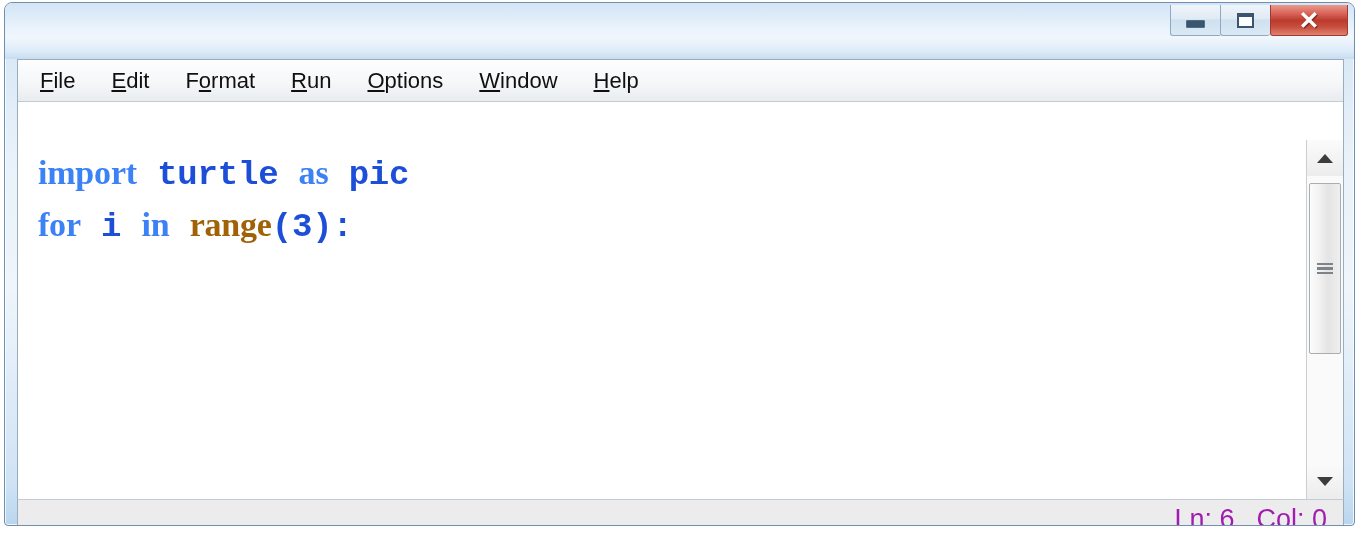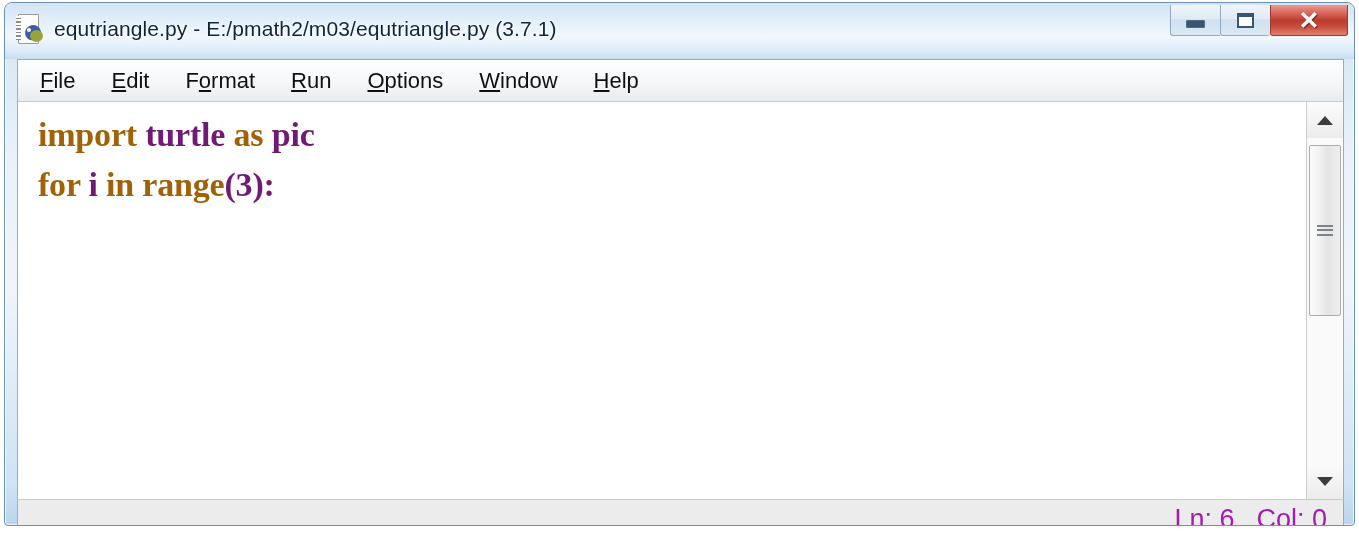--- a/index.html
+++ b/index.html
@@ -169,20 +169,21 @@
     left: 12px;
     top: 56px;
     width: 1327px;
     height: 440px;
     box-sizing: border-box;
     background: #ffffff;
     border: 1px solid #9badbd;
     border-bottom: none;
     display: flex;
     flex-direction: column;
+    gap: 38px;
   }
 
   
   #menu-bar {
     height: 42px;
     flex: none;
     background: linear-gradient(180deg, #fdfdfe 0%, #f5f7f9 55%, #e9ecef 100%);
     border-bottom: 1px solid #c3ccd4;
     display: flex;
     align-items: center;
@@ -215,23 +216,23 @@
   }
   .code-line {
     font-family: "Liberation Serif", "DejaVu Serif", serif;
     font-weight: bold;
     font-size: 34px;
     line-height: 50px;
     color: #000000;
     white-space: pre;
     letter-spacing: -0.2px;
   }
-  .kw   { color: #a16207; }
+  .kw   { color: #3b82f6; }
   .bi   { color: #a16207; }
-  .pl   { color: #701a75; }
+  .pl   { color: #1d4ed8; font-family: Liberation Mono, monospace; }
 
   
   #v-scrollbar {
     width: 37px;
     flex: none;
     background: #f3f3f3;
     border-left: 1px solid #c9ced3;
     display: flex;
     flex-direction: column;
     box-sizing: border-box;
@@ -304,30 +305,20 @@
     margin-left: 22px;
     white-space: nowrap;
   }
 </style>
 </head>
 <body>
 
 <div id="window-frame">
 
   <div id="title-bar">
-    <div id="title-bar-inner">
-      <div id="app-icon">
-        <div class="page"></div>
-        <div class="holes"></div>
-        <div class="snake-blue"></div>
-        <div class="snake-green"></div>
-        <div class="snake-dot"></div>
-      </div>
-      <div id="title-text">equtriangle.py - E:/pmath2/m03/equtriangle.py (3.7.1)</div>
-    </div>
 
     <div id="window-buttons">
       <div class="win-btn" id="btn-minimize">
         <div class="glyph-min"></div>
       </div>
       <div class="win-btn" id="btn-maximize">
         <div class="glyph-max"></div>
       </div>
       <div class="win-btn" id="btn-close">
         <div class="glyph-close">✕</div>

